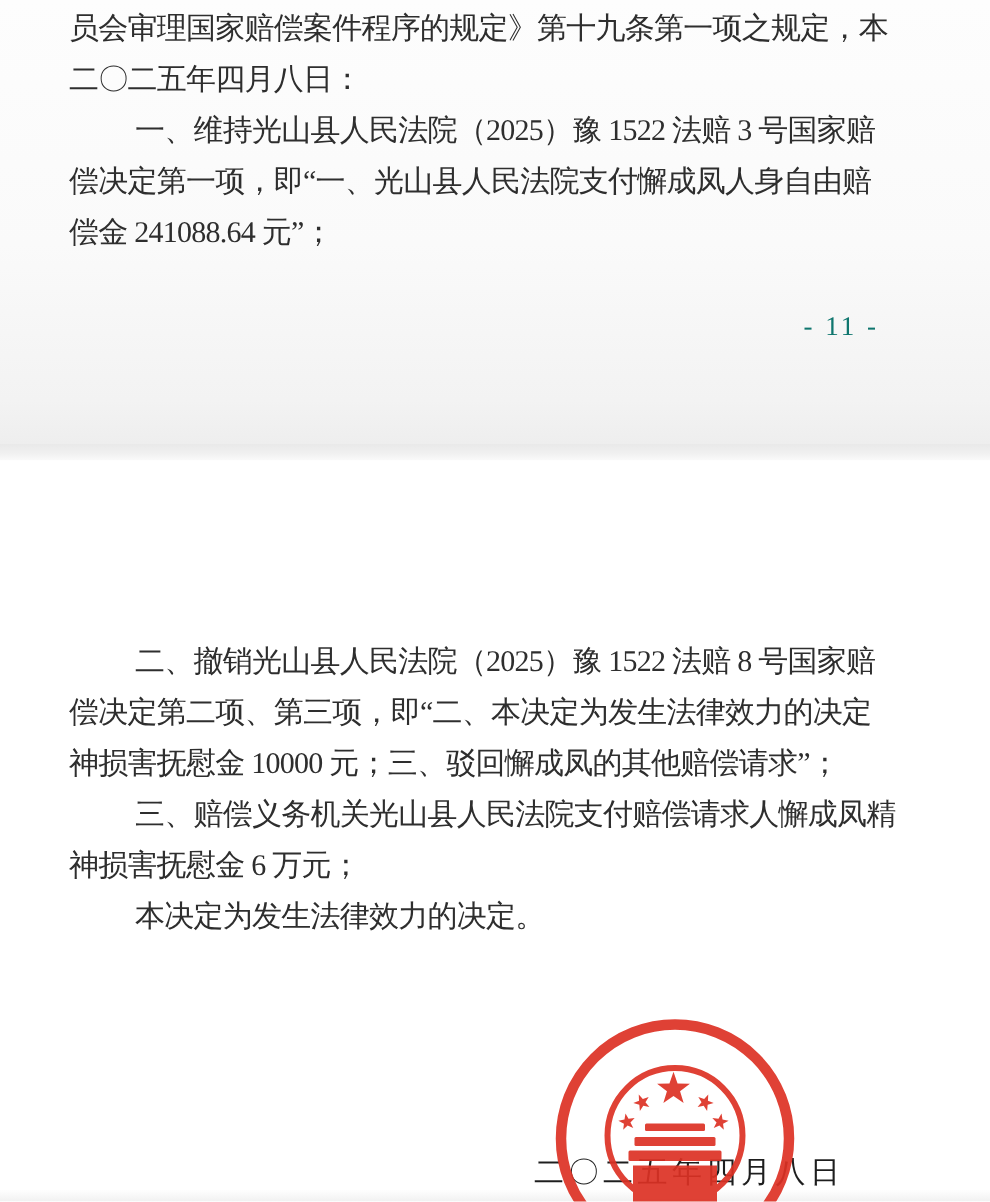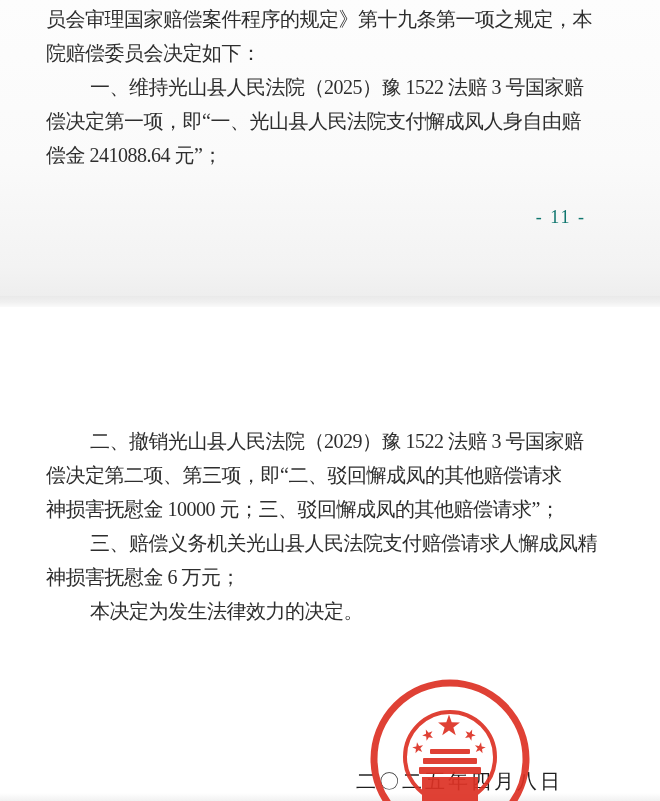--- a/index.html
+++ b/index.html
@@ -66,31 +66,31 @@
 
 <div class="scan">
 
   <div class="page1-bg"></div>
   <div class="page-gap"></div>
   <div class="page2-bg"></div>
   <div class="bottom-edge"></div>
 
   <div class="text-block block-p1">
     <div class="line">员会审理国家赔偿案件程序的规定》第十九条第一项之规定，本</div>
-    <div class="line">院赔偿委员会决定如下：</div>
+    <div class="line">二〇二五年四月八日：</div>
     <div class="line indent">一、维持光山县人民法院（2025）豫 1522 法赔 3 号国家赔</div>
     <div class="line">偿决定第一项，即“一、光山县人民法院支付懈成凤人身自由赔</div>
     <div class="line">偿金 241088.64 元”；</div>
   </div>
 
   <div class="pagenum">- 11 -</div>
 
   <div class="text-block block-p2">
-    <div class="line indent">二、撤销光山县人民法院（2029）豫 1522 法赔 3 号国家赔</div>
-    <div class="line">偿决定第二项、第三项，即“二、驳回懈成凤的其他赔偿请求</div>
+    <div class="line indent">二、撤销光山县人民法院（2025）豫 1522 法赔 8 号国家赔</div>
+    <div class="line">偿决定第二项、第三项，即“二、本决定为发生法律效力的决定</div>
     <div class="line">神损害抚慰金 10000 元；三、驳回懈成凤的其他赔偿请求”；</div>
     <div class="line indent">三、赔偿义务机关光山县人民法院支付赔偿请求人懈成凤精</div>
     <div class="line">神损害抚慰金 6 万元；</div>
     <div class="line indent">本决定为发生法律效力的决定。</div>
   </div>
 
   <div class="date-line">二〇二五年四月八日</div>
 
   <svg class="seal" viewBox="0 0 172 172" aria-hidden="true">
     <g opacity="0.92">

